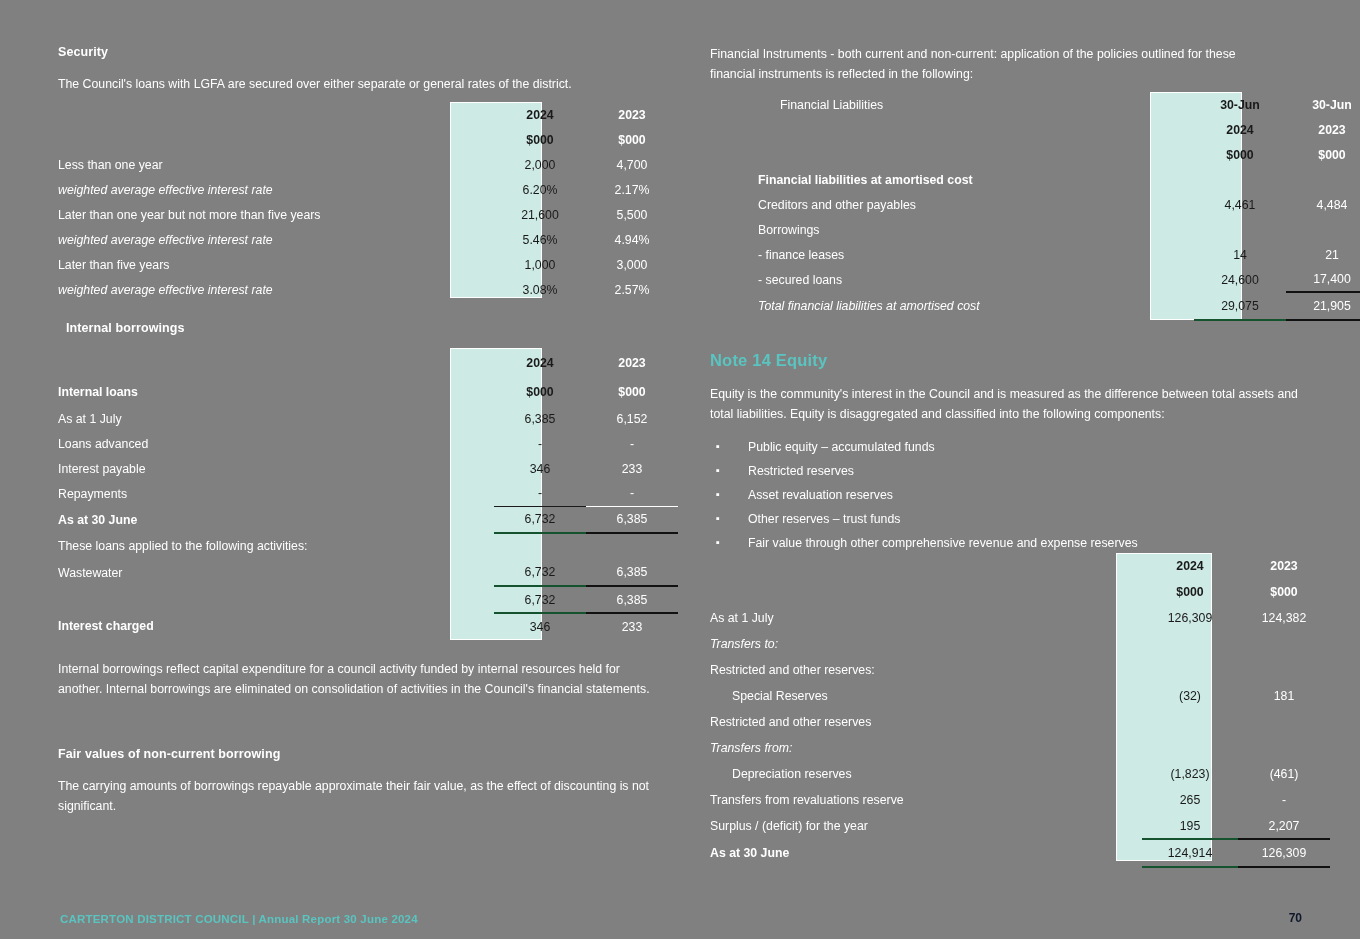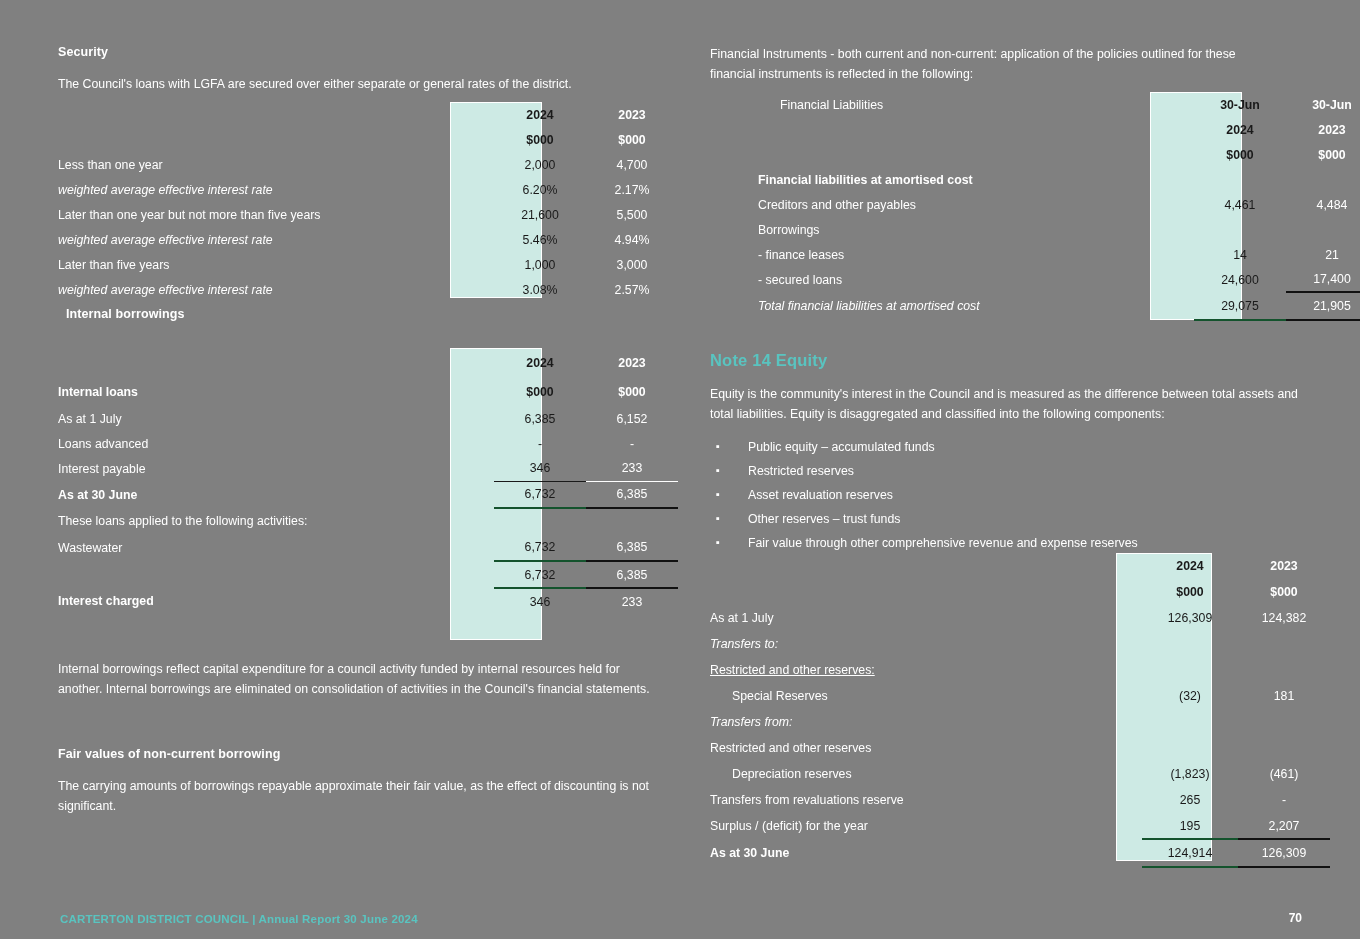--- a/index.html
+++ b/index.html
@@ -54,21 +54,21 @@
   .rule-bottom td.ruled{border-bottom:2px solid #14532d;}
   .rule-bottom td.ruled23{border-bottom:2px solid #111111;}
 
   
   .footer{
     position:absolute;left:60px;bottom:14px;
     font-size:11.5px;font-weight:bold;color:#59c4c0;letter-spacing:.2px;
   }
   .pageno{
     position:absolute;right:58px;bottom:14px;
-    font-size:12px;font-weight:bold;color:#ffffff;
+    font-size:12px;font-weight:bold;color:#0f172a;
   }
 </style>
 </head>
 <body>
 
 <div class="page">
 
   <div class="col col-left">
 
     <div style="position:absolute;top:45px;left:0;width:620px;" class="h-bold">Security</div>
@@ -116,21 +116,21 @@
           </tr>
           <tr style="height:25px;">
             <td class="lbl spacer it">weighted average effective interest rate</td>
             <td class="num c24 in24">3.08%</td>
             <td class="num c23">2.57%</td>
           </tr>
         </tbody>
       </table>
     </div>
 
-    <div style="position:absolute;top:307px;left:0;padding-left:8px;" class="h-bold">Internal borrowings</div>
+    <div style="position:absolute;top:321px;left:0;padding-left:8px;" class="h-bold">Internal borrowings</div>
 
     <div style="position:absolute;top:348px;left:0;width:620px;">
       <div class="hl-box" style="left:392px;top:0;width:92px;height:292px;"></div>
       <table class="fin">
         <tbody>
           <tr style="height:29px;">
             <td class="lbl spacer"></td>
             <td class="num c24 b in24">2024</td>
             <td class="num c23 b">2023</td>
           </tr>
@@ -146,20 +146,25 @@
           </tr>
           <tr style="height:25px;">
             <td class="lbl spacer">Loans advanced</td>
             <td class="num c24 in24">-</td>
             <td class="num c23">-</td>
           </tr>
           <tr style="height:25px;">
             <td class="lbl spacer">Interest payable</td>
             <td class="num c24 in24">346</td>
             <td class="num c23">233</td>
+          </tr>
+          <tr style="height:25px;">
+            <td class="lbl spacer">Repayments</td>
+            <td class="num c24 in24">-</td>
+            <td class="num c23">-</td>
           </tr>
           <tr style="height:27px;" class="rule-top rule-bottom">
             <td class="lbl spacer b">As at 30 June</td>
             <td class="num c24 ruled in24">6,732</td>
             <td class="num c23 ruled23">6,385</td>
           </tr>
           <tr style="height:26px;">
             <td class="lbl spacer">These loans applied to the following activities:</td>
             <td class="num c24 in24"></td>
             <td class="num c23"></td>
@@ -276,37 +281,37 @@
           <tr style="height:26px;">
             <td class="lbl spacer">As at 1 July</td>
             <td class="num in24" style="width:96px;">126,309</td>
             <td class="num c23">124,382</td>
           </tr>
           <tr style="height:26px;">
             <td class="lbl spacer it">Transfers to:</td>
             <td class="num in24" style="width:96px;"></td>
             <td class="num c23"></td>
           </tr>
-          <tr style="height:26px;text-decoration:underline;">
+          <tr style="height:26px;">
             <td class="lbl spacer">Restricted and other reserves:</td>
             <td class="num in24" style="width:96px;"></td>
             <td class="num c23"></td>
           </tr>
           <tr style="height:26px;">
             <td class="lbl ind">Special Reserves</td>
             <td class="num in24" style="width:96px;">(32)</td>
             <td class="num c23">181</td>
           </tr>
           <tr style="height:26px;">
+            <td class="lbl spacer">Restricted and other reserves</td>
+            <td class="num in24" style="width:96px;"></td>
+            <td class="num c23"></td>
+          </tr>
+          <tr style="height:26px;">
             <td class="lbl spacer it">Transfers from:</td>
-            <td class="num in24" style="width:96px;"></td>
-            <td class="num c23"></td>
-          </tr>
-          <tr style="height:26px;">
-            <td class="lbl spacer">Restricted and other reserves</td>
             <td class="num in24" style="width:96px;"></td>
             <td class="num c23"></td>
           </tr>
           <tr style="height:26px;">
             <td class="lbl ind">Depreciation reserves</td>
             <td class="num in24" style="width:96px;">(1,823)</td>
             <td class="num c23">(461)</td>
           </tr>
           <tr style="height:26px;">
             <td class="lbl spacer">Transfers from revaluations reserve</td>

